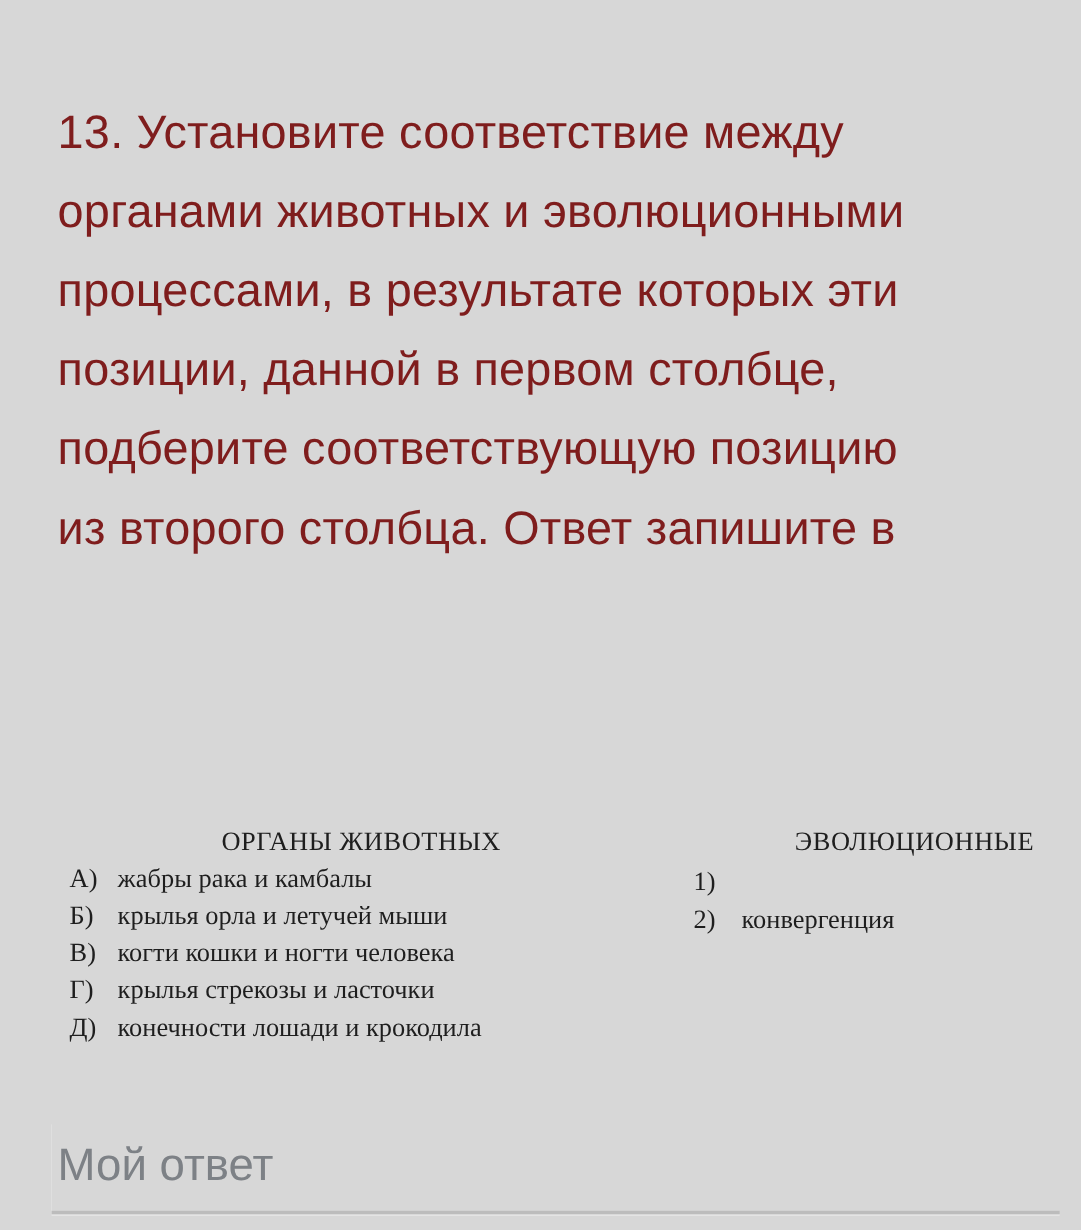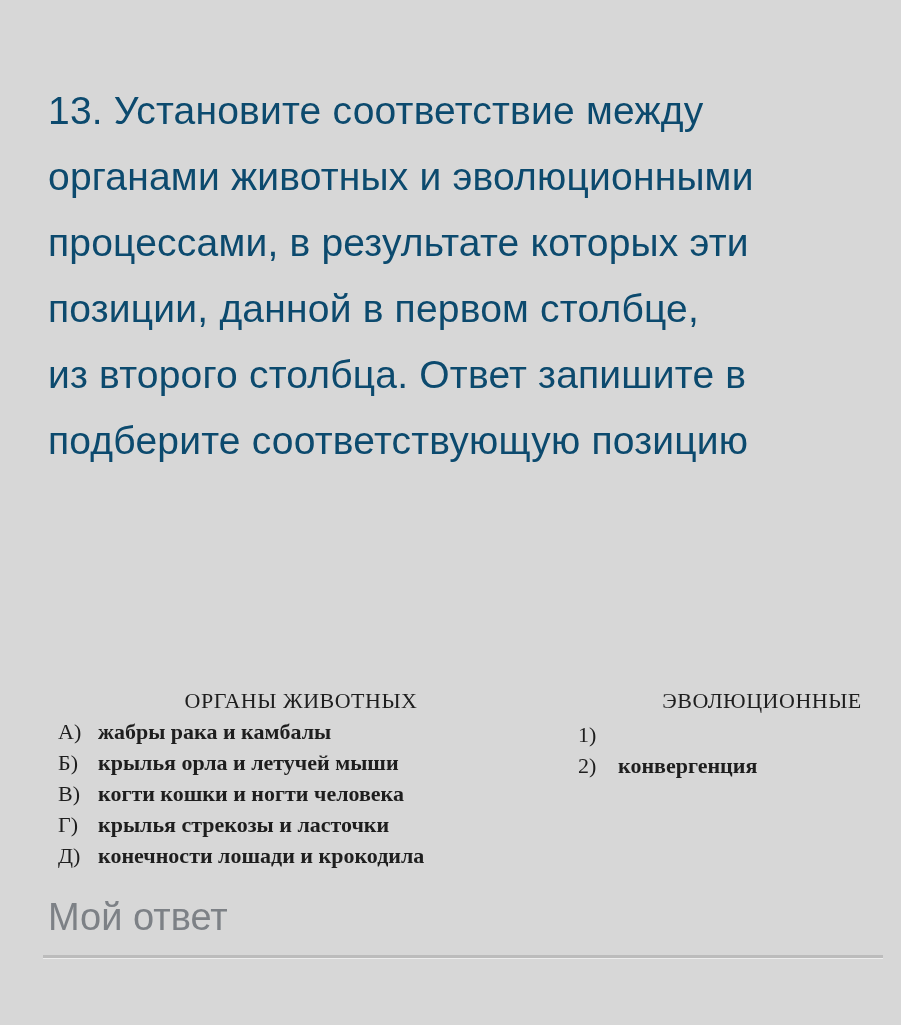--- a/index.html
+++ b/index.html
@@ -14,21 +14,21 @@
     overflow: hidden;
     position: relative;
   }
 
   
   .question {
     position: absolute;
     left: 48px;
     top: 78px;
     width: 830px;
-    color: #0c4a6e;
+    color: #7f1d1d;
   }
   .question .q-line {
     font-size: 39px;
     line-height: 66px;
     white-space: nowrap;
     letter-spacing: 0.2px;
   }
 
   
   .matching-image {
@@ -71,28 +71,27 @@
   .row {
     display: flex;
     line-height: 31px;
   }
   .row .row-label {
     flex: 0 0 40px;
   }
   .row .row-text {
     flex: 1 1 auto;
     white-space: nowrap;
-    font-weight: bold;
   }
 
   
   .answer-wrap {
     position: absolute;
     left: 43px;
-    top: 882px;
+    top: 936px;
     width: 840px;
   }
   .answer-input {
     display: block;
     width: 100%;
     box-sizing: border-box;
     background: transparent;
     border: none;
     border-bottom: 3px solid #bcbcbc;
     box-shadow: 0 1px 0 rgba(255,255,255,0.55);
@@ -109,22 +108,22 @@
   }
 </style>
 </head>
 <body>
 
 <div class="question">
   <div class="q-line">13. Установите соответствие между</div>
   <div class="q-line">органами животных и эволюционными</div>
   <div class="q-line">процессами, в результате которых эти</div>
   <div class="q-line">позиции, данной в первом столбце,</div>
+  <div class="q-line">подберите соответствующую позицию</div>
   <div class="q-line">из второго столбца. Ответ запишите в</div>
-  <div class="q-line">подберите соответствующую позицию</div>
 </div>
 
 <div class="matching-image">
 
   <div class="col-left">
     <div class="col-header">ОРГАНЫ ЖИВОТНЫХ</div>
     <div class="rows">
       <div class="row">
         <span class="row-label">А)</span>
         <span class="row-text">жабры рака и камбалы</span>

